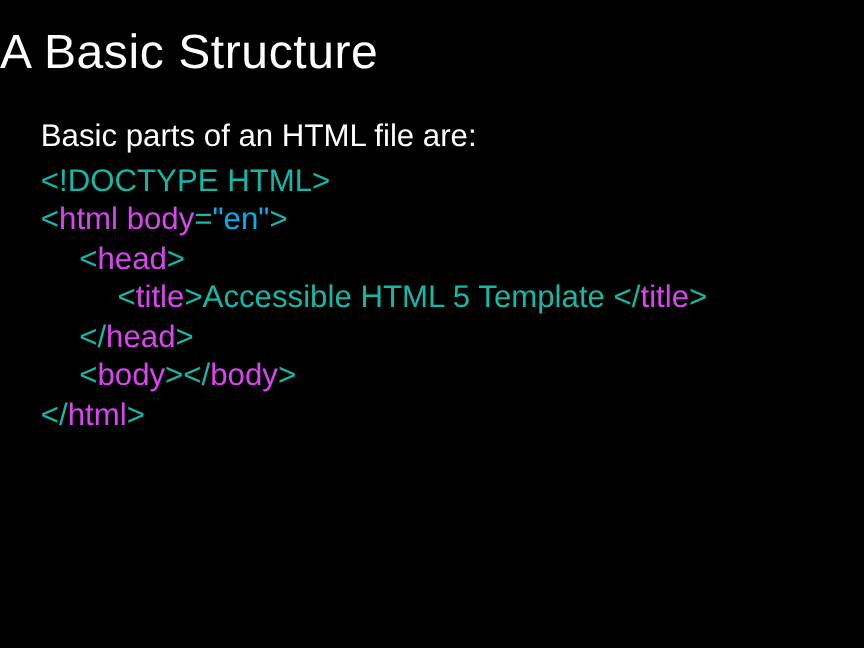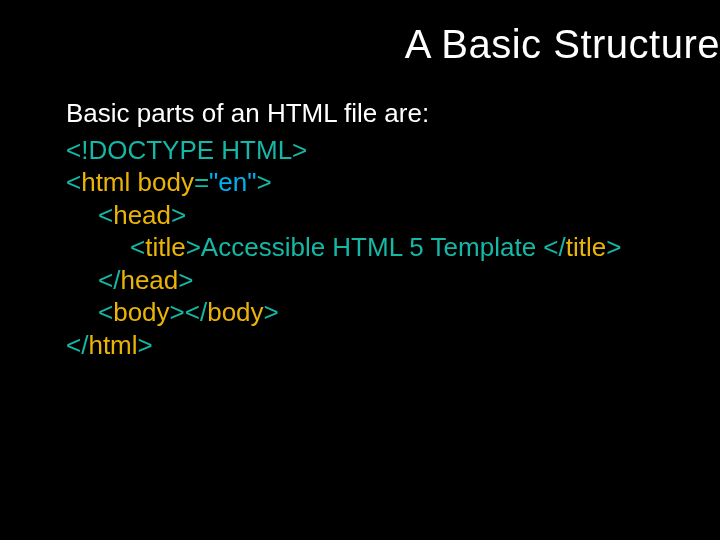--- a/index.html
+++ b/index.html
@@ -14,40 +14,40 @@
   }
   .slide {
     width: 720px;
     height: 540px;
     position: relative;
     box-sizing: border-box;
   }
   .title {
     font-size: 40px;
     font-weight: 400;
-    text-align: right;
+    text-align: left;
     padding-top: 22px;
     padding-bottom: 30px;
     letter-spacing: 0.5px;
   }
   .content {
-    padding-left: 66px;
+    padding-left: 34px;
     padding-right: 40px;
     font-size: 26px;
     line-height: 1.25;
   }
   .intro {
     margin-bottom: 4px;
   }
   .codeblock {
     font-family: Arial, Helvetica, sans-serif;
     font-size: 26px;
     white-space: pre;
   }
-  .kw { color: #eab308; }   
+  .kw { color: #d946ef; }   
   .pl { color: #14b8a6; }
   .str { color: #00b0f0; }  
   .ind1 { padding-left: 32px; display:inline-block;}
   .ind2 { padding-left: 64px; display:inline-block;}
 </style>
 </head>
 <body>
 
 <div class="slide">
 

